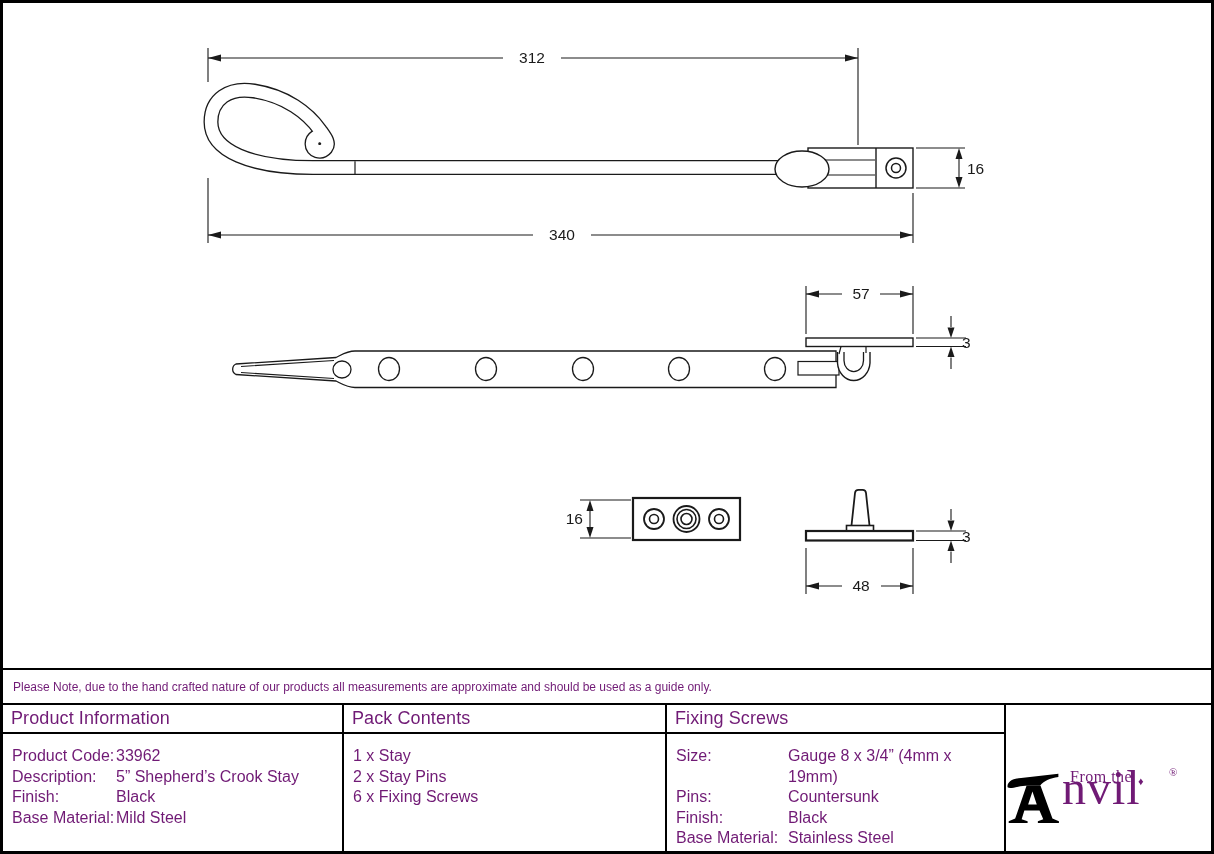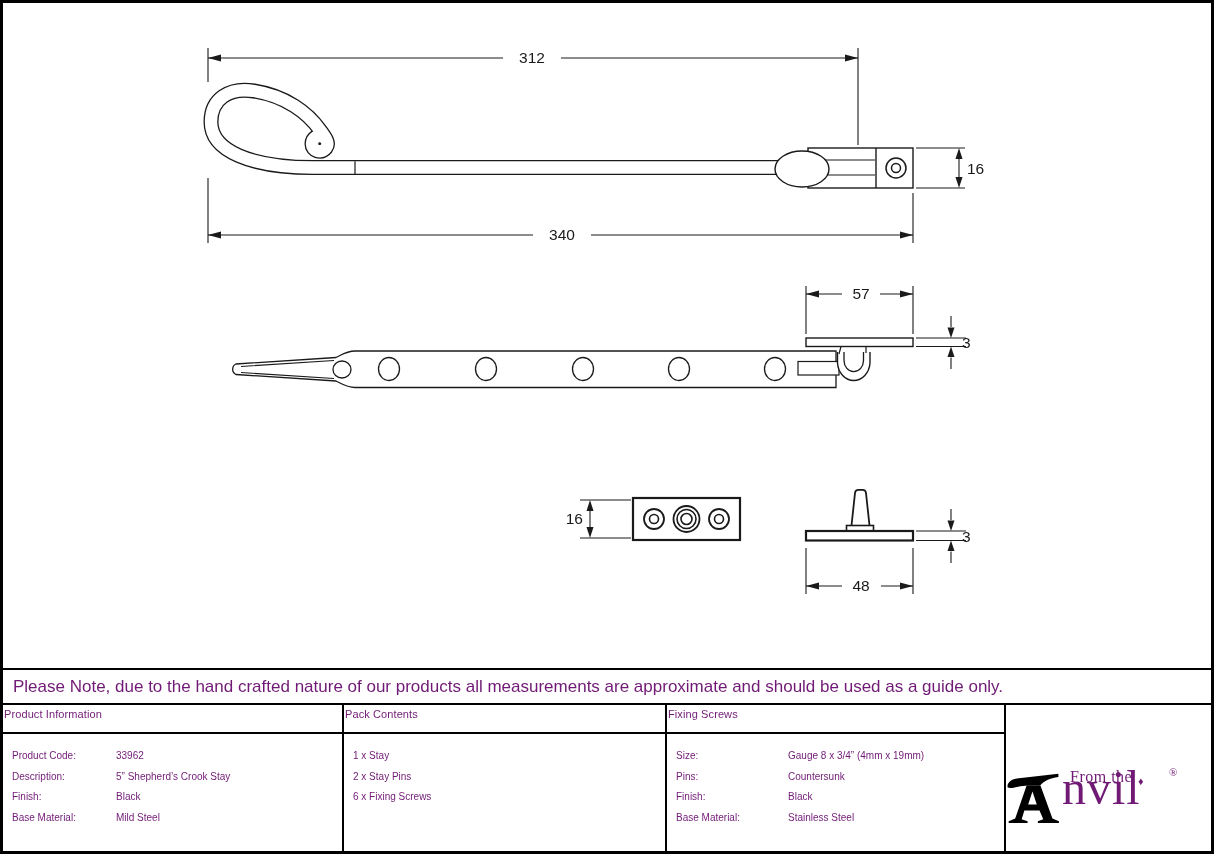--- a/index.html
+++ b/index.html
@@ -11,33 +11,33 @@
   svg text{font-family:"Liberation Sans",sans-serif;font-size:15.5px;fill:#1a1a1a;}
   .drawing-svg{position:absolute;left:0;top:0;}
 
   
   .bottom{
     position:absolute;left:0;right:0;top:665px;bottom:0;
     border-top:2px solid #000;display:flex;flex-direction:column;background:#fff;
   }
   .disclaimer-row{
     height:33px;border-bottom:2px solid #000;display:flex;align-items:center;
-    padding-left:10px;font-size:17px;
+    padding-left:10px;font-size:12px;
   }
   .info-table{flex:1;display:flex;min-height:0;}
   .col{border-right:2px solid #000;box-sizing:border-box;display:flex;flex-direction:column;}
   .col-product{width:341px;}
   .col-pack{width:323px;}
   .col-screws{width:339px;}
   .col-logo{flex:1;border-right:none;display:flex;align-items:flex-start;justify-content:center;}
   .col-header{
-    height:24px;border-bottom:2px solid #000;padding:3px 0 0 1px;
-    font-size:11px;letter-spacing:.1px;
-  }
-  .col-body{padding:12px 0 0 9px;font-size:10px;}
+    height:24px;border-bottom:2px solid #000;padding:3px 0 0 8px;
+    font-size:18px;letter-spacing:.1px;
+  }
+  .col-body{padding:12px 0 0 9px;font-size:16px;}
   .kv-row{display:flex;line-height:20.5px;}
   .kv-row .k{width:104px;flex:none;}
   .col-screws .kv-row .k{width:112px;}
   .pack-item{line-height:20.5px;}
 
   
   .logo-box{position:relative;width:176px;height:60px;margin-top:40px;}
   .anvil-a{position:absolute;left:0;top:2px;}
   .from-the{
     position:absolute;left:64px;top:0;font-family:"Liberation Serif",serif;

